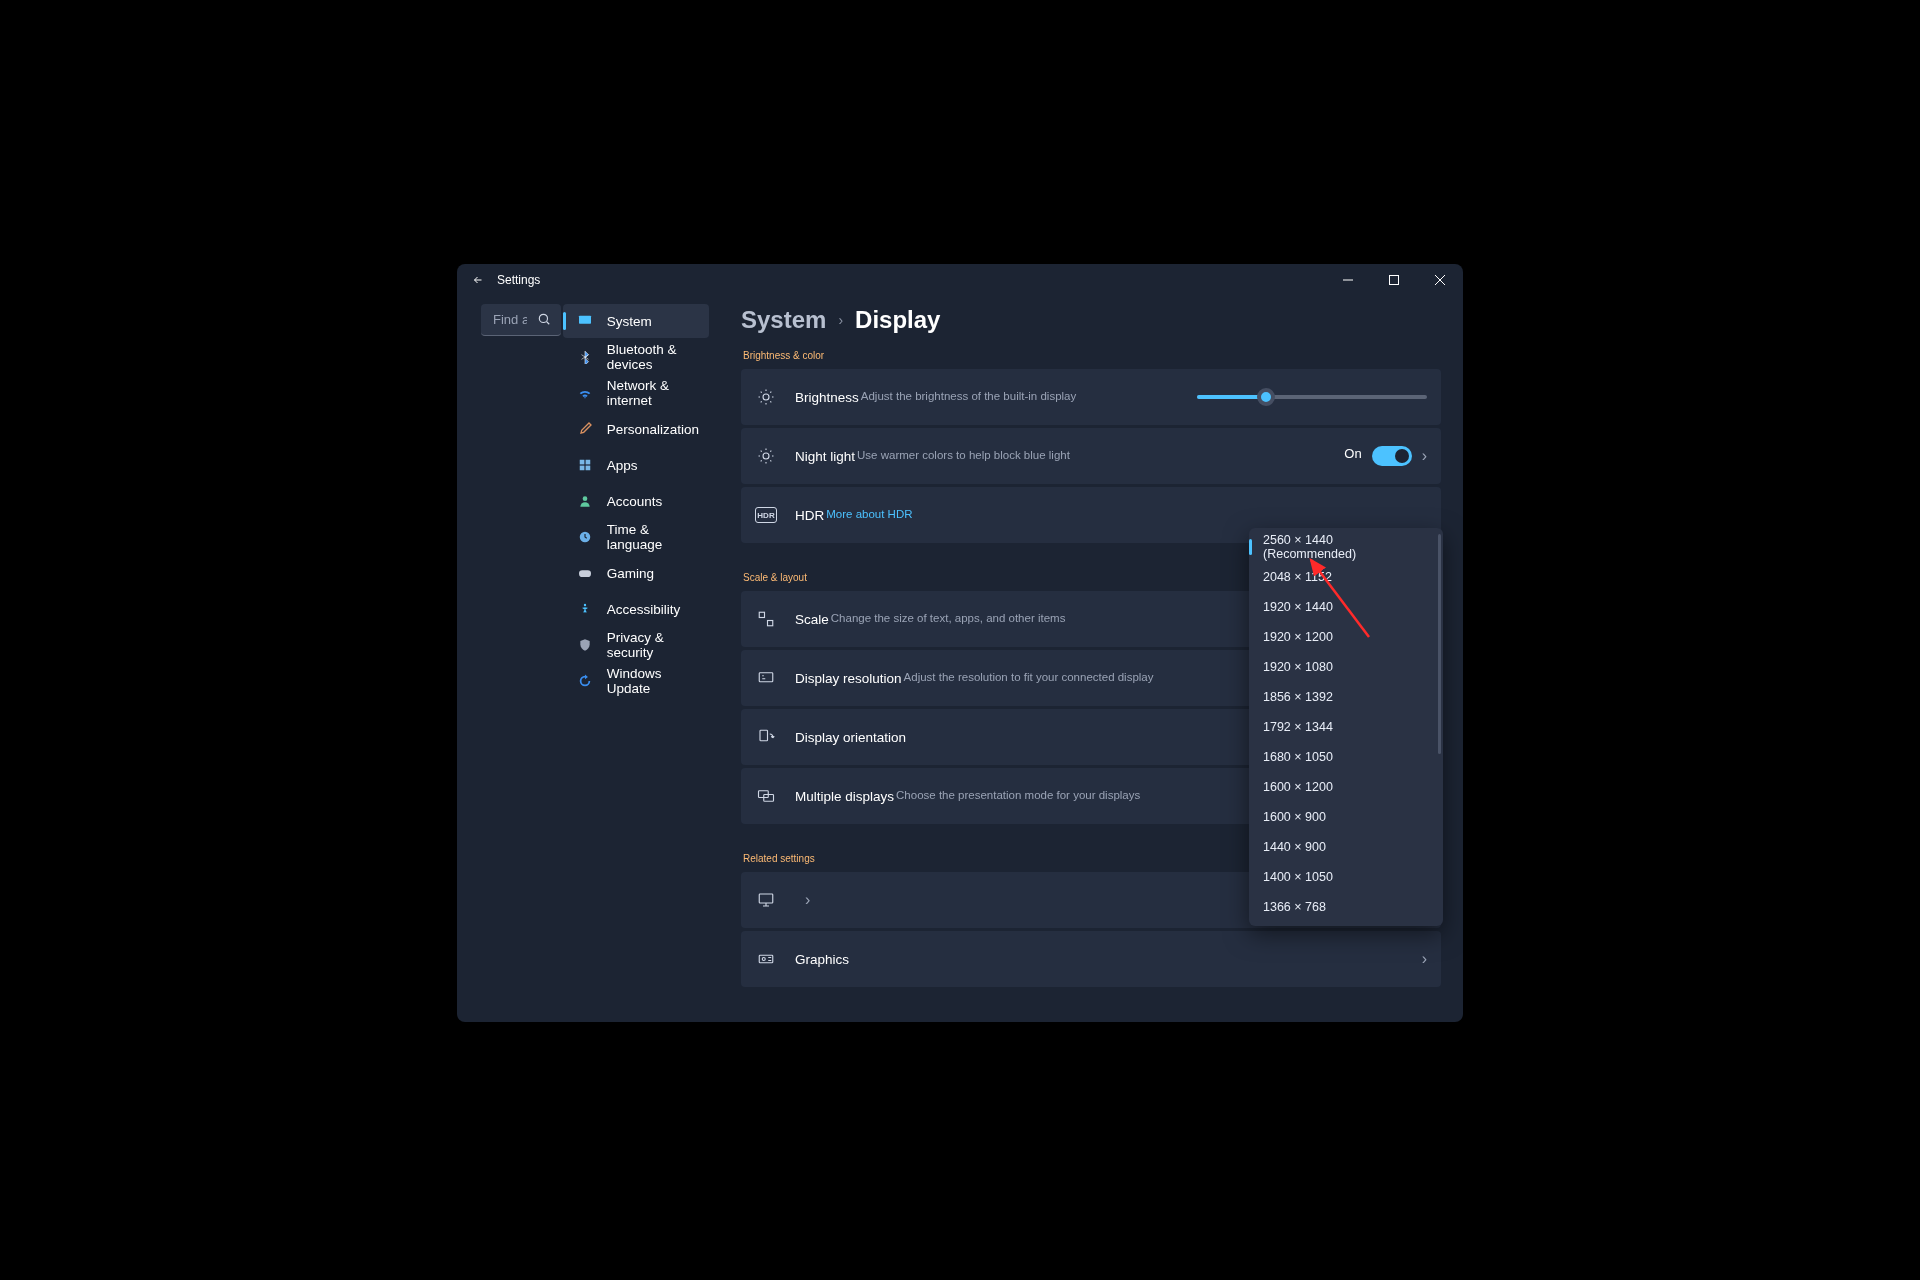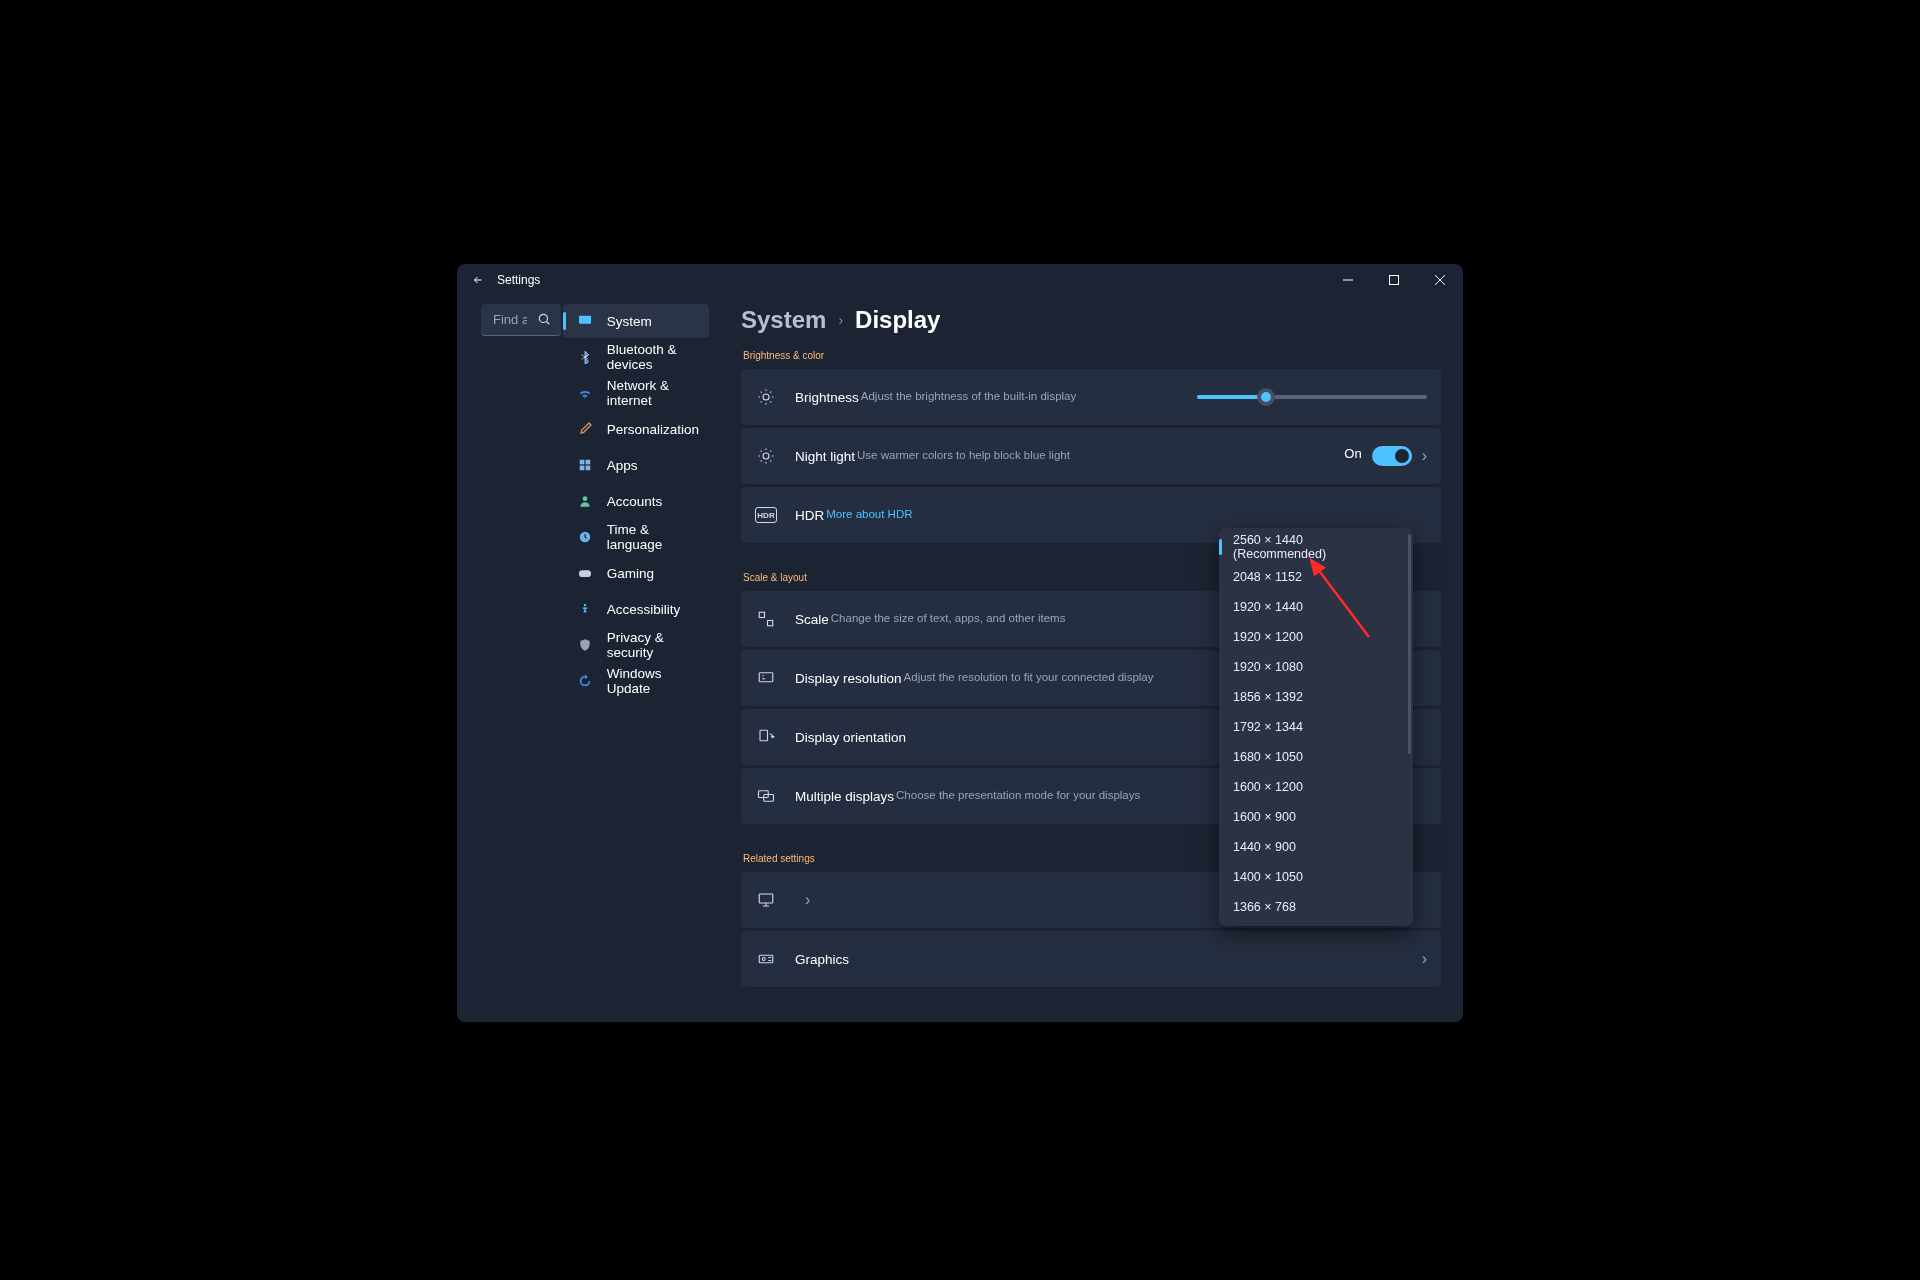--- a/index.html
+++ b/index.html
@@ -36,21 +36,21 @@
 .card .csub { font-size: 11.5px; color: #9aa3b5; text-align: center; }
 .card .csub.link { color: #4cc2ff; }
 .card .chv { color: #9aa3b5; margin-left: 10px; }
 .slider-wrap { flex: 1; max-width: 230px; height: 4px; background: #5b6476; border-radius: 2px; position: relative; margin-left: auto; }
 .slider-fill { position: absolute; left: 0; top: 0; bottom: 0; width: 30%; background: #4cc2ff; border-radius: 2px; }
 .slider-thumb { position: absolute; left: 30%; top: 50%; width: 18px; height: 18px; border-radius: 50%; background: #4cc2ff; border: 4px solid #454e62; transform: translate(-50%,-50%); }
 .toggle-wrap { display: flex; gap: 10px; margin-left: auto; color: #fff; font-size: 13px; }
 .toggle { width: 40px; height: 20px; border-radius: 10px; background: #4cc2ff; position: relative; cursor: pointer; }
 .toggle .knob { position: absolute; right: 3px; top: 3px; width: 14px; height: 14px; border-radius: 50%; background: #1c2433; }
 .hdr-badge { width: 24px; height: 16px; border: 1px solid #d0d7e5; border-radius: 3px; font-size: 8px; font-weight: 700; color: #d0d7e5; display: inline-flex; align-items: center; justify-content: center; }
-.dropdown { position: absolute; top: 232px; right: 50px; width: 194px; background: #2a3244; border-radius: 6px; box-shadow: 0 8px 24px rgba(0,0,0,.5); padding: 4px 0; z-index: 50; }
+.dropdown { position: absolute; top: 232px; right: 20px; width: 194px; background: #2a3244; border-radius: 6px; box-shadow: 0 8px 24px rgba(0,0,0,.5); padding: 4px 0; z-index: 50; }
 .dd-item { height: 30px; display: flex; align-items: center; padding: 0 14px; font-size: 12.5px; color: #e8edf7; cursor: pointer; position: relative; }
 .dd-item.sel::before { content: ""; position: absolute; left: 0; top: 7px; bottom: 7px; width: 3px; background: #4cc2ff; border-radius: 2px; }
 .dd-scroll { position: absolute; right: 2px; top: 6px; width: 3px; height: 220px; background: #4a5367; border-radius: 2px; }
 .arrow { position: absolute; top: 256px; right: 84px; z-index: 60; pointer-events: none; }
 svg { display: block; }
 .gap { height: 20px; }
 </style>
 </head>
 <body>
 

